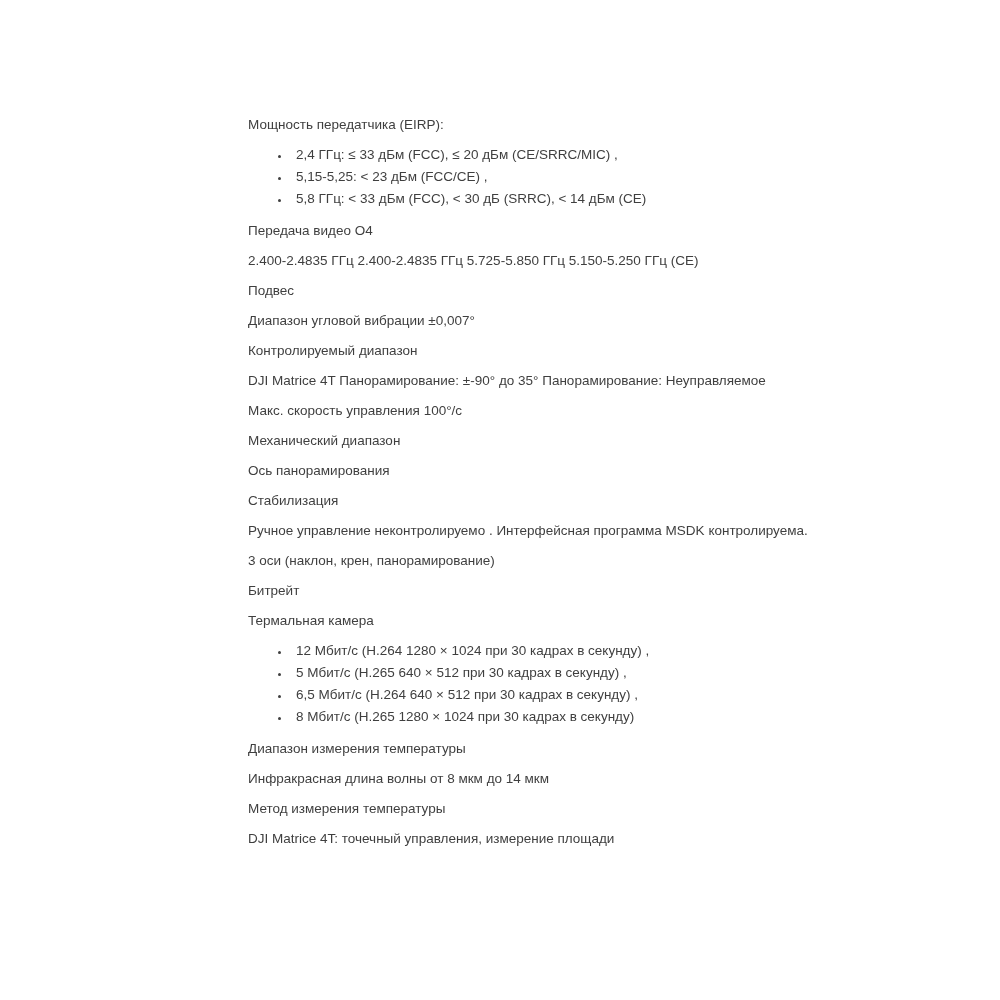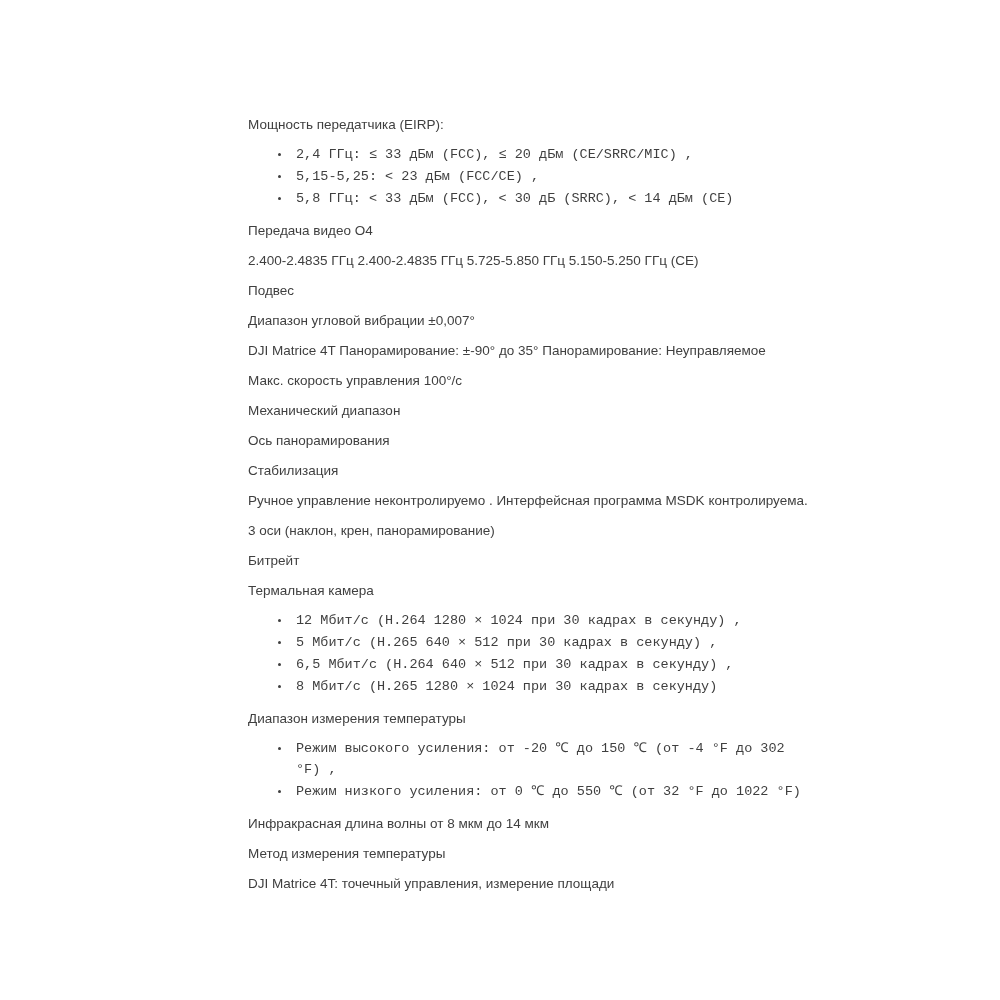--- a/index.html
+++ b/index.html
@@ -35,21 +35,20 @@
     white-space: pre-wrap;
   }
   .doc ul {
     margin: 1px 0 11px 0;
     padding: 0 0 0 43px;
     list-style: disc outside;
   }
   .doc li {
     margin: 0 0 1px 0;
     padding-left: 5px;
-    font-family: Liberation Mono, monospace;
   }
   .doc li::marker {
     font-size: 11px;
     color: #3f3f3f;
   }
 </style>
 </head>
 <body>
 
 <div class="page">
@@ -57,37 +56,34 @@
       <p>Мощность передатчика (EIRP):</p>
       <ul>
         <li>2,4 ГГц: ≤ 33 дБм (FCC), ≤ 20 дБм (CE/SRRC/MIC) ,</li>
         <li>5,15-5,25: &lt; 23 дБм (FCC/CE) ,</li>
         <li>5,8 ГГц: &lt; 33 дБм (FCC), &lt; 30 дБ (SRRC), &lt; 14 дБм (CE)</li>
       </ul>
       <p>Передача видео O4</p>
       <p>2.400-2.4835 ГГц 2.400-2.4835 ГГц 5.725-5.850 ГГц 5.150-5.250 ГГц (CE)</p>
       <p>Подвес</p>
       <p>Диапазон угловой вибрации ±0,007°</p>
+      <p>Контролируемый диапазон</p>
       <p>DJI Matrice 4T Панорамирование: ±-90° до 35° Панорамирование: Неуправляемое</p>
       <p>Макс. скорость управления 100°/с</p>
       <p>Механический диапазон</p>
       <p>Ось панорамирования</p>
       <p>Стабилизация</p>
       <p>Ручное управление неконтролируемо . Интерфейсная программа MSDK контролируема.</p>
       <p>3 оси (наклон, крен, панорамирование)</p>
       <p>Битрейт</p>
       <p>Термальная камера</p>
       <ul>
         <li>12 Мбит/с (H.264 1280 × 1024 при 30 кадрах в секунду) ,</li>
         <li>5 Мбит/с (H.265 640 × 512 при 30 кадрах в секунду) ,</li>
         <li>6,5 Мбит/с (H.264 640 × 512 при 30 кадрах в секунду) ,</li>
         <li>8 Мбит/с (H.265 1280 × 1024 при 30 кадрах в секунду)</li>
       </ul>
       <p>Диапазон измерения температуры</p>
-      <ul>
-        <li>Режим высокого усиления: от -20 ℃ до 150 ℃ (от -4 °F до 302 °F) ,</li>
-        <li>Режим низкого усиления: от 0 ℃ до 550 ℃ (от 32 °F до 1022 °F)</li>
-      </ul>
       <p>Инфракрасная длина волны от 8 мкм до 14 мкм</p>
       <p>Метод измерения температуры</p>
       <p>DJI Matrice 4T: точечный управления, измерение площади</p>
     </main>
 </div>
 
 </body></html>

